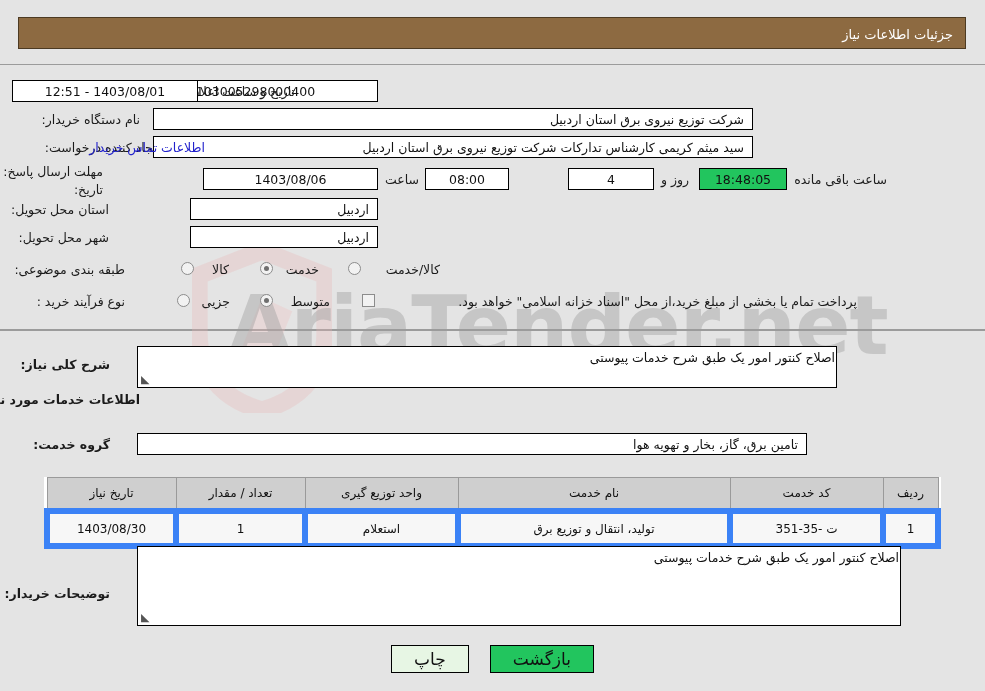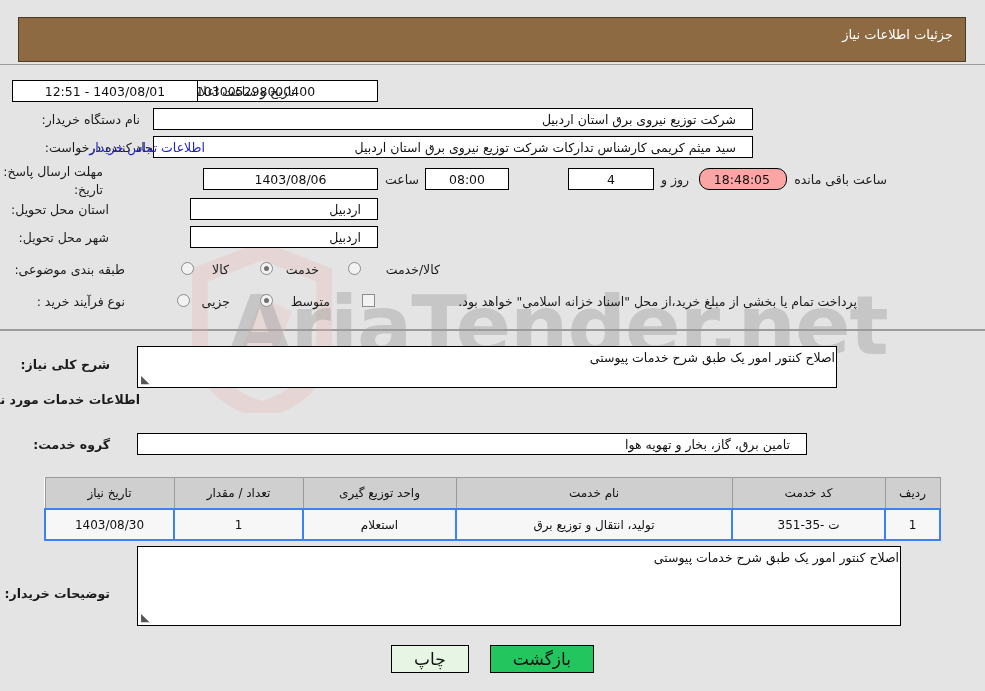--- a/index.html
+++ b/index.html
@@ -44,21 +44,21 @@
     opacity: .42;
     letter-spacing: -1px;
     direction: ltr;
     white-space: nowrap;
   }
 
   
   .titlebar {
     position: absolute;
     left: 18px; top: 17px;
-    width: 948px; height: 45px;
+    width: 948px; height: 32px;
     background: #8d6a41;
     border: 1px solid #4c3a22;
     box-sizing: border-box;
   }
   .titlebar .ttl {
     position: absolute;
     right: 12px; top: 9px;
     color: #ffffff;
     font-size: 13px;
     font-family: "DejaVu Sans", sans-serif;
@@ -90,28 +90,28 @@
   
   .fld {
     position: absolute;
     box-sizing: border-box;
     background: #ffffff;
     border: 1px solid #000000;
     font-size: 12.5px;
     color: #111;
     font-family: "DejaVu Sans", sans-serif;
     line-height: 18px;
-    padding: 1px 16px;
+    padding: 1px 8px;
     white-space: nowrap;
     overflow: hidden;
     z-index: 10;
   }
   .fld.ctr { text-align: center; }
   .fld.rt  { text-align: right; }
-  .fld.hl  { background: #fca5a5; border-radius: 10px; }
+  .fld.hl  { background: #22c55e; }
 
   
   .radio {
     position: absolute;
     width: 13px; height: 13px;
     border-radius: 50%;
     border: 1px solid #8c8c8c;
     background: #f2f2f2;
     box-sizing: border-box;
     z-index: 10;
@@ -169,21 +169,21 @@
     background: #cfcfcf;
     border: 1px solid #9a9a9a;
     color: #111;
     font-weight: normal;
     height: 26px;
     padding: 2px 6px;
     text-align: center;
   }
   .tbl td {
     background: #f7f7f7;
-    border: 2px solid #3b82f6;
+    border: 6px solid #3b82f6;
     color: #111;
     height: 25px;
     padding: 2px 6px;
     text-align: center;
   }
 
   
   .btnbar {
     position: absolute;
     left: 0; top: 645px;

